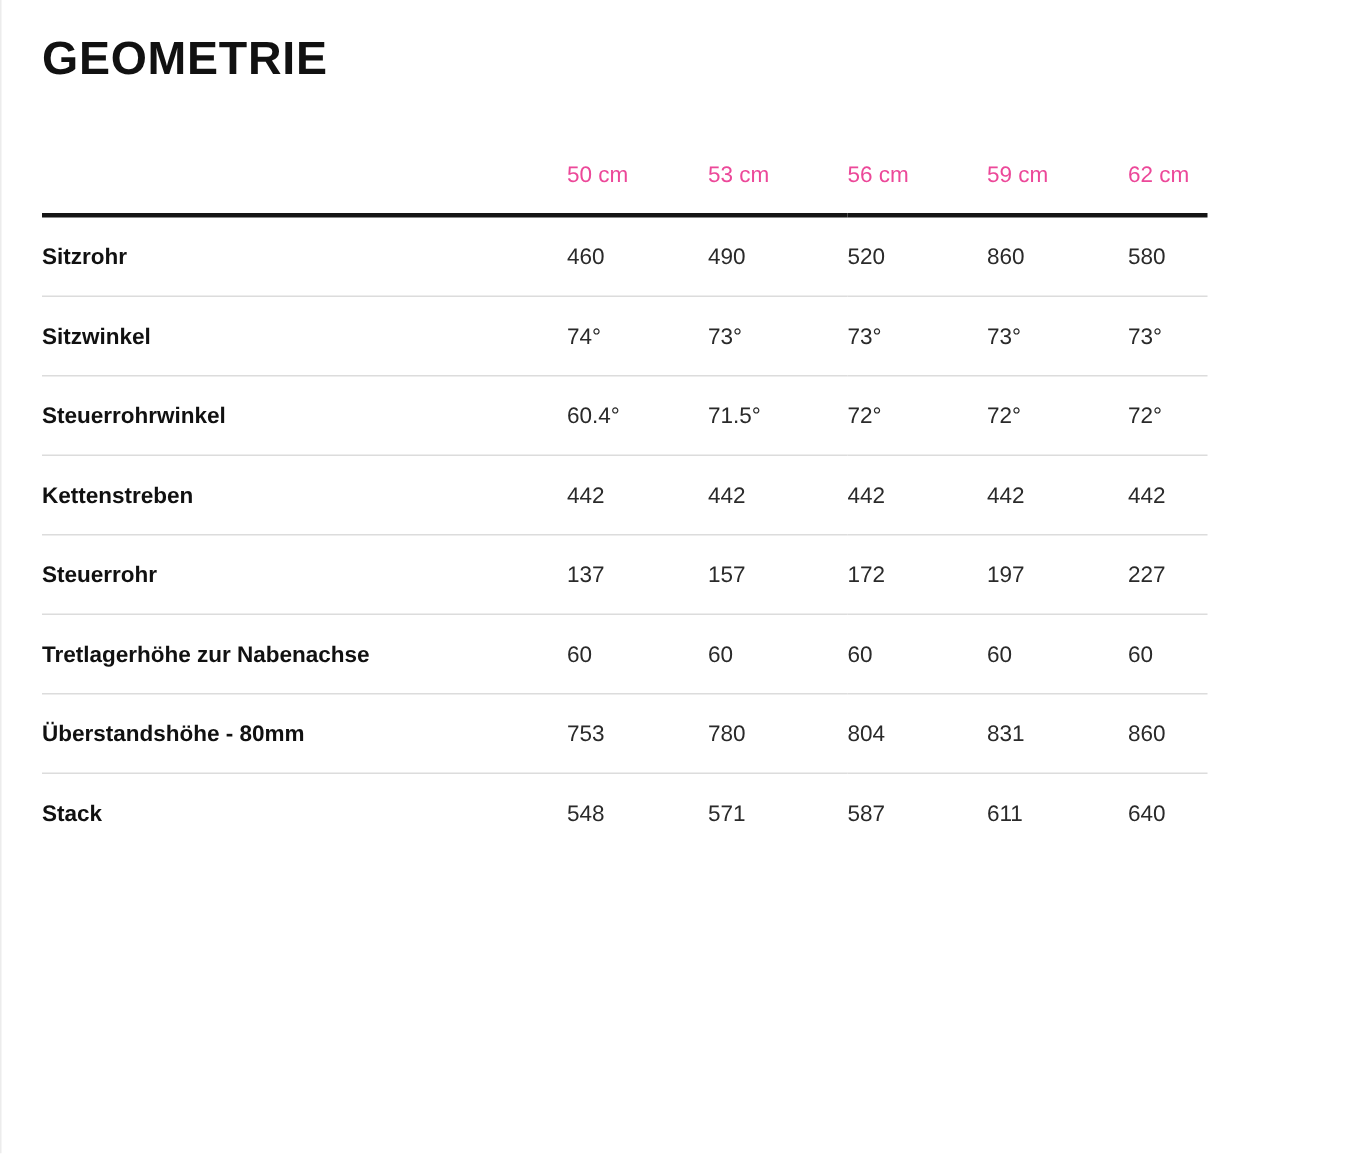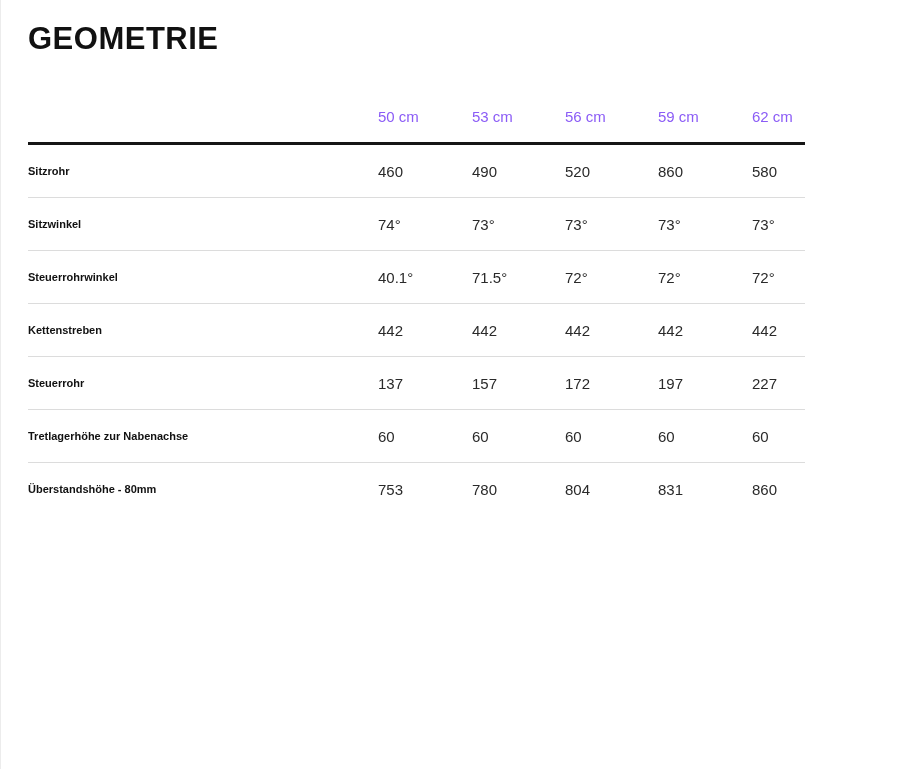--- a/index.html
+++ b/index.html
@@ -34,41 +34,41 @@
   }
   col.c-label { width: 350px; }
   col.c-1 { width: 94px; }
   col.c-2 { width: 93px; }
   col.c-3 { width: 93px; }
   col.c-4 { width: 94px; }
   col.c-5 { width: 104px; }
   table.geometry thead th {
     font-weight: 400;
     font-size: 15px;
-    color: #8b5cf6;
+    color: #ec4899;
     text-align: left;
     vertical-align: bottom;
     padding: 52px 0 17px 0;
     border-bottom: 3px solid #151515;
     white-space: nowrap;
   }
   table.geometry tbody td {
     height: 52px;
     font-size: 15px;
     color: #2a2a2a;
     text-align: left;
     vertical-align: middle;
     padding: 0;
     border-bottom: 1px solid #dcdcdc;
     white-space: nowrap;
   }
   table.geometry tbody td.row-label {
     font-weight: 700;
     color: #111111;
-    font-size: 11px;
+    font-size: 15px;
   }
   table.geometry tbody tr:last-child td {
     border-bottom: none;
   }
 </style>
 </head>
 <body>
 
 <div class="page">
 
@@ -105,21 +105,21 @@
       <tr>
         <td class="row-label">Sitzwinkel</td>
         <td>74°</td>
         <td>73°</td>
         <td>73°</td>
         <td>73°</td>
         <td>73°</td>
       </tr>
       <tr>
         <td class="row-label">Steuerrohrwinkel</td>
-        <td>40.1°</td>
+        <td>60.4°</td>
         <td>71.5°</td>
         <td>72°</td>
         <td>72°</td>
         <td>72°</td>
       </tr>
       <tr>
         <td class="row-label">Kettenstreben</td>
         <td>442</td>
         <td>442</td>
         <td>442</td>
@@ -143,15 +143,23 @@
         <td>60</td>
       </tr>
       <tr>
         <td class="row-label">Überstandshöhe - 80mm</td>
         <td>753</td>
         <td>780</td>
         <td>804</td>
         <td>831</td>
         <td>860</td>
       </tr>
+      <tr>
+        <td class="row-label">Stack</td>
+        <td>548</td>
+        <td>571</td>
+        <td>587</td>
+        <td>611</td>
+        <td>640</td>
+      </tr>
     </tbody>
   </table>
 </div>
 
 </body></html>

